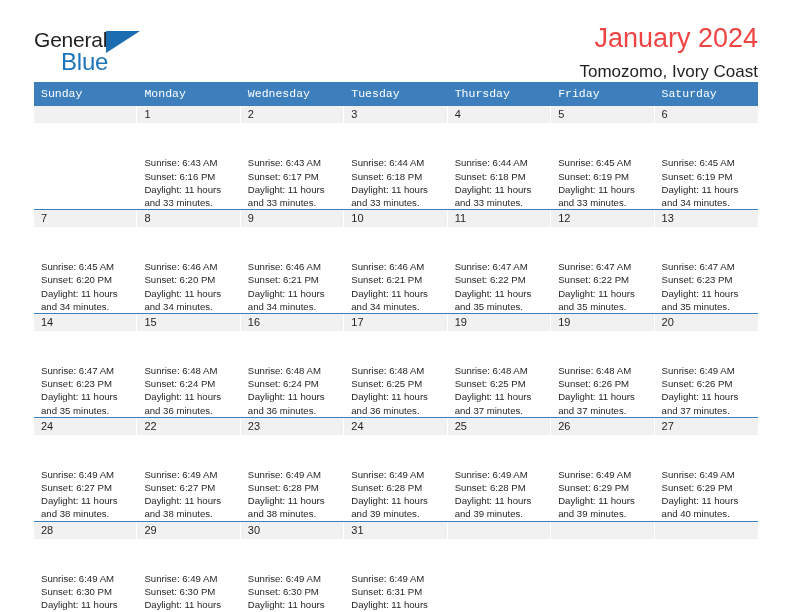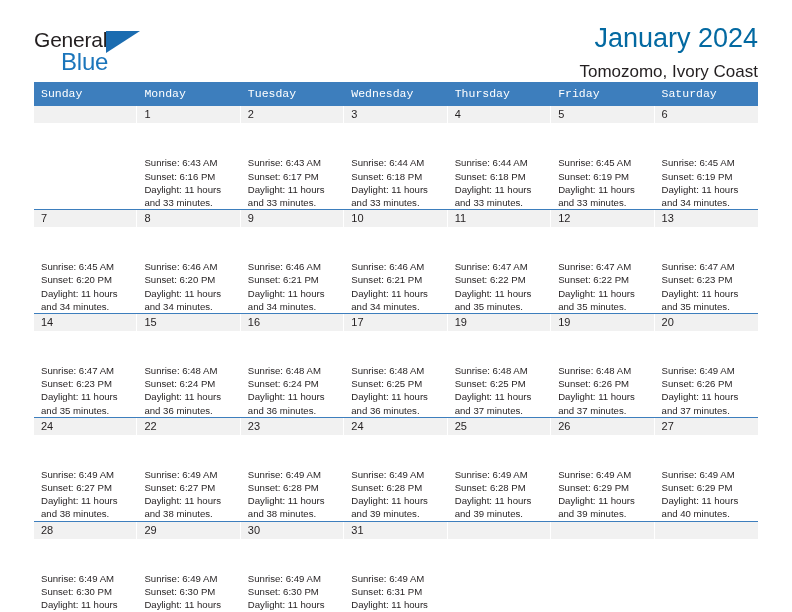--- a/index.html
+++ b/index.html
@@ -67,21 +67,21 @@
     border-bottom: 22px solid transparent;
   }
 
   .title-block {
     text-align: right;
     flex: 0 0 auto;
     padding-top: 2px;
   }
   .cal-title {
     font-size: 27px;
-    color: #0369a1;
+    color: #ef4444;
     line-height: 1.1;
     white-space: nowrap;
   }
   .cal-subtitle {
     font-size: 17px;
     color: #231f20;
     margin-top: 9px;
     white-space: nowrap;
   }
 
@@ -168,22 +168,22 @@
       <div class="cal-subtitle">Tomozomo, Ivory Coast</div>
     </div>
 
   </div>
 
   <div class="calendar">
 
     <div class="weekdays">
       <div class="weekday">Sunday</div>
       <div class="weekday">Monday</div>
+      <div class="weekday">Wednesday</div>
       <div class="weekday">Tuesday</div>
-      <div class="weekday">Wednesday</div>
       <div class="weekday">Thursday</div>
       <div class="weekday">Friday</div>
       <div class="weekday">Saturday</div>
     </div>
 
     <div id="weeks-container">
         <div class="week">
           <div class="day-cell empty">
             <div class="day-num-band"></div>
           </div>

